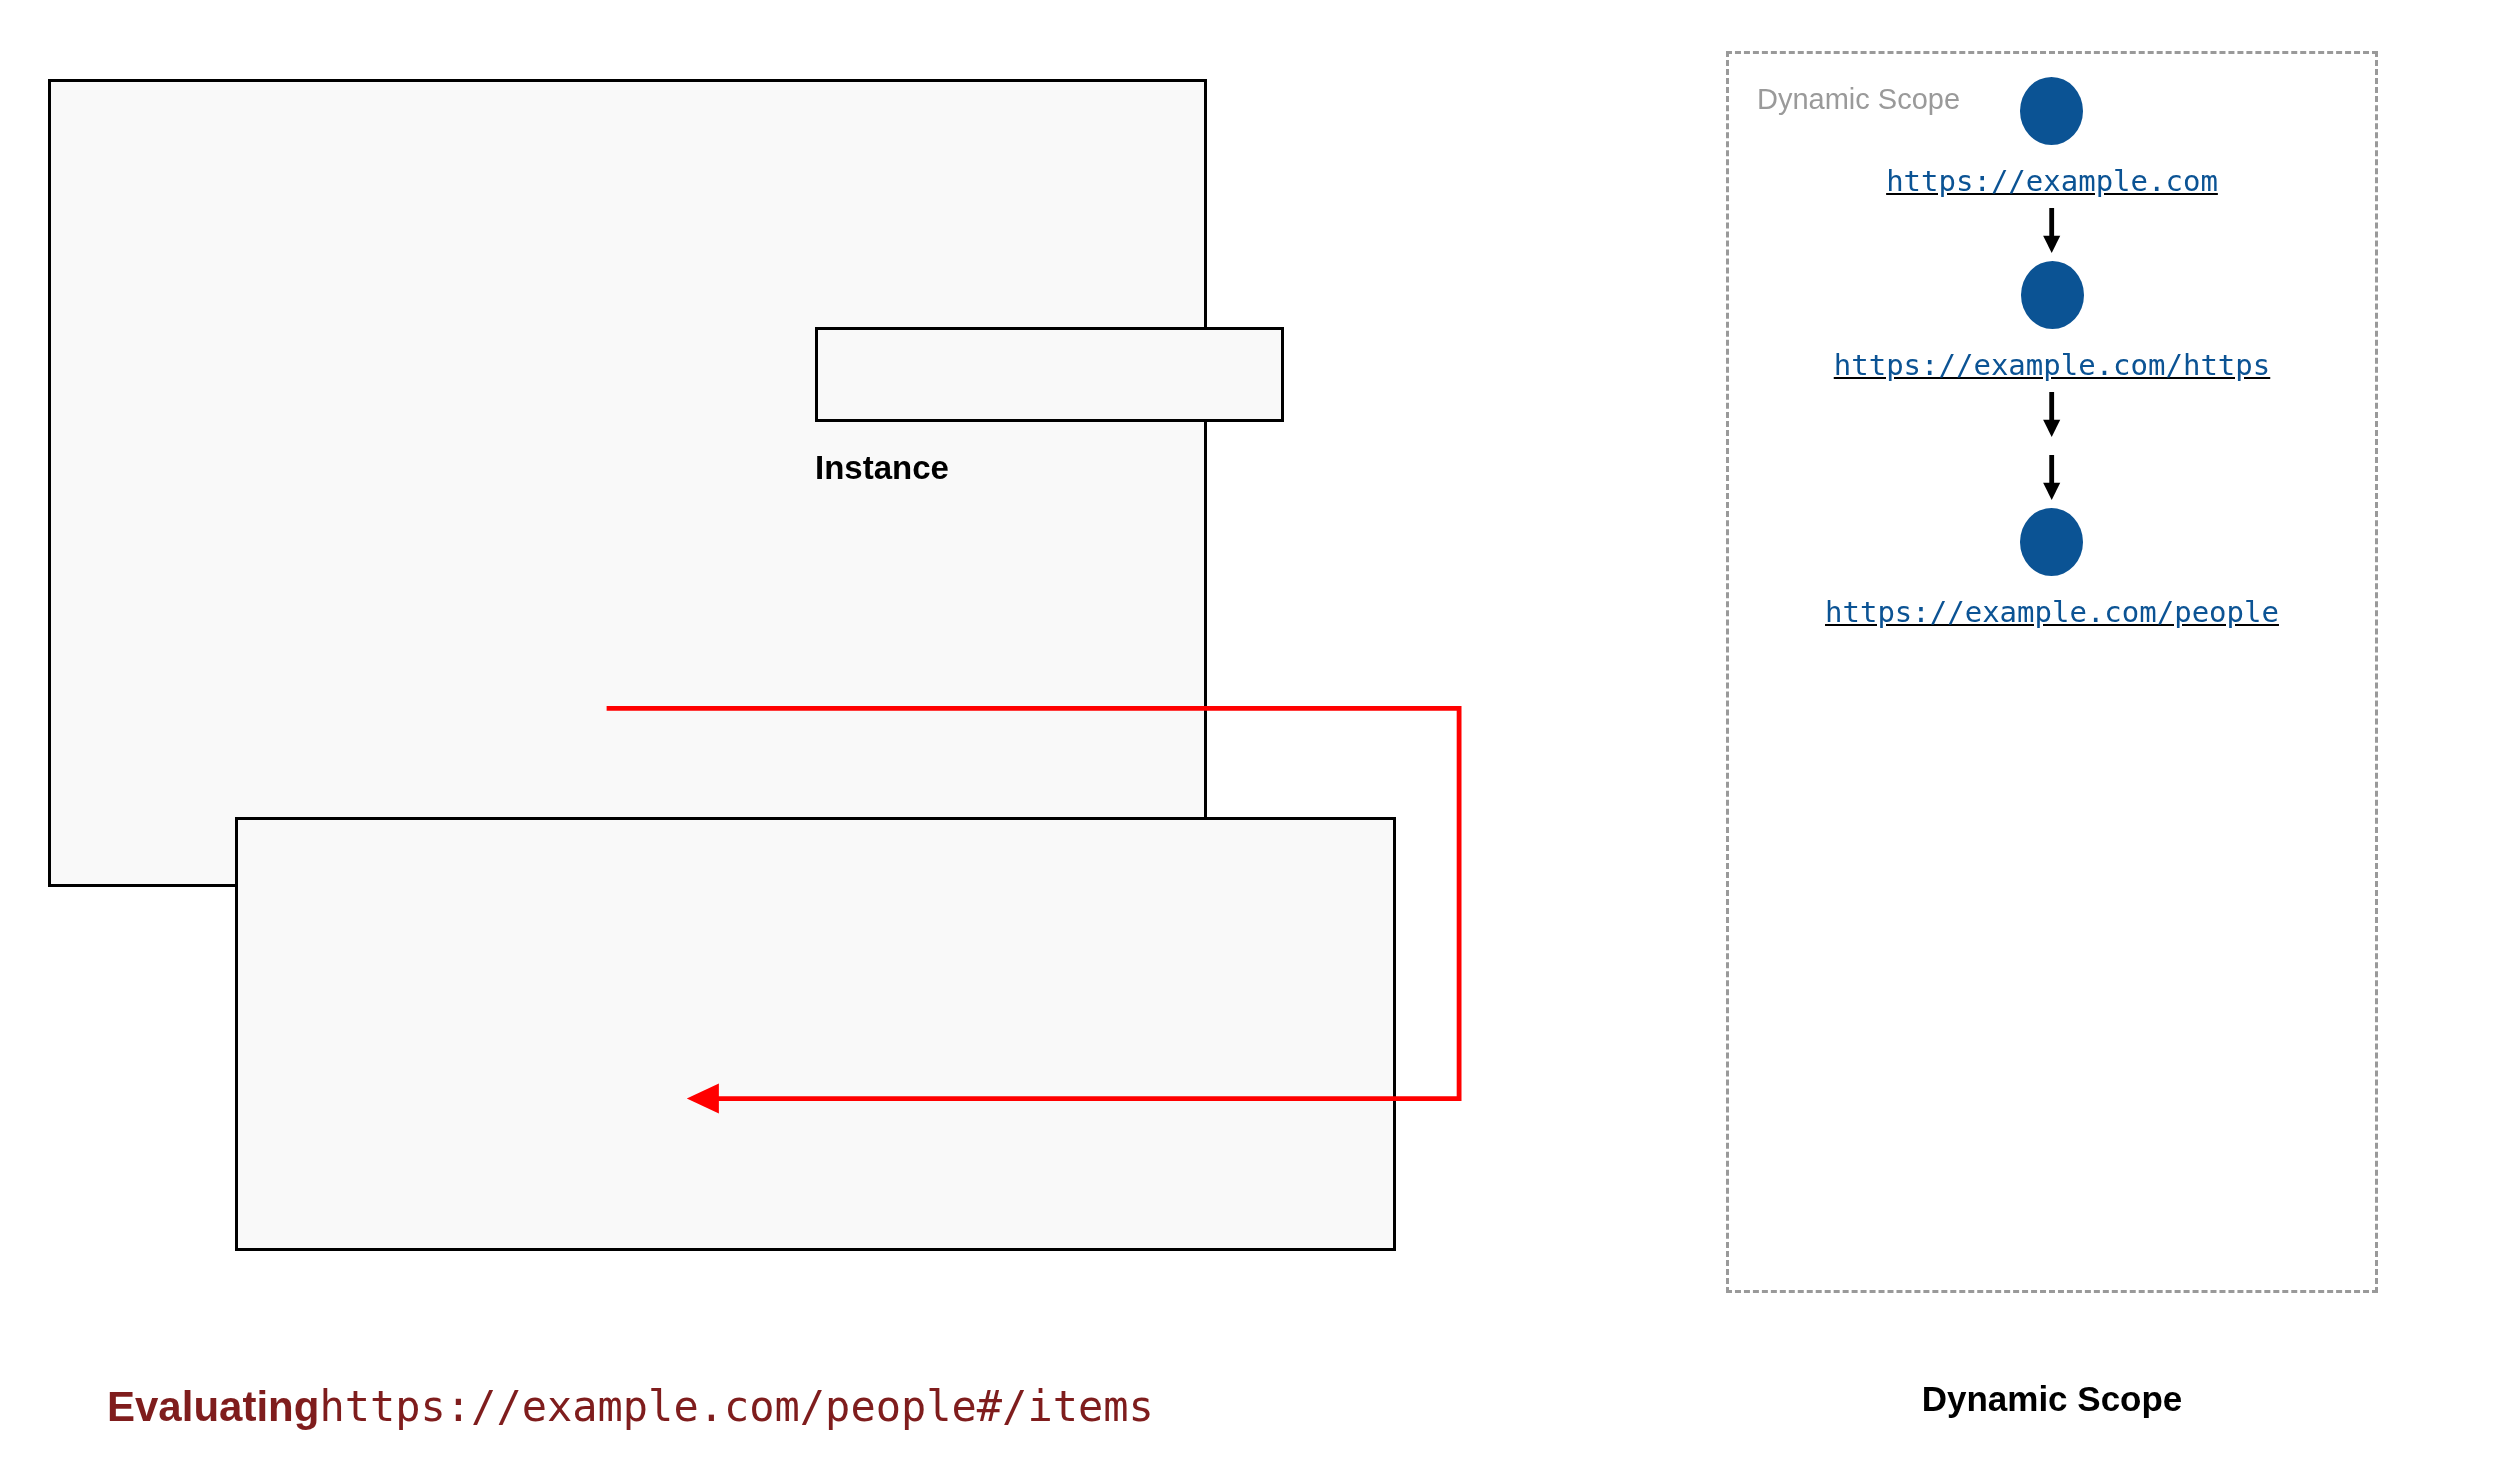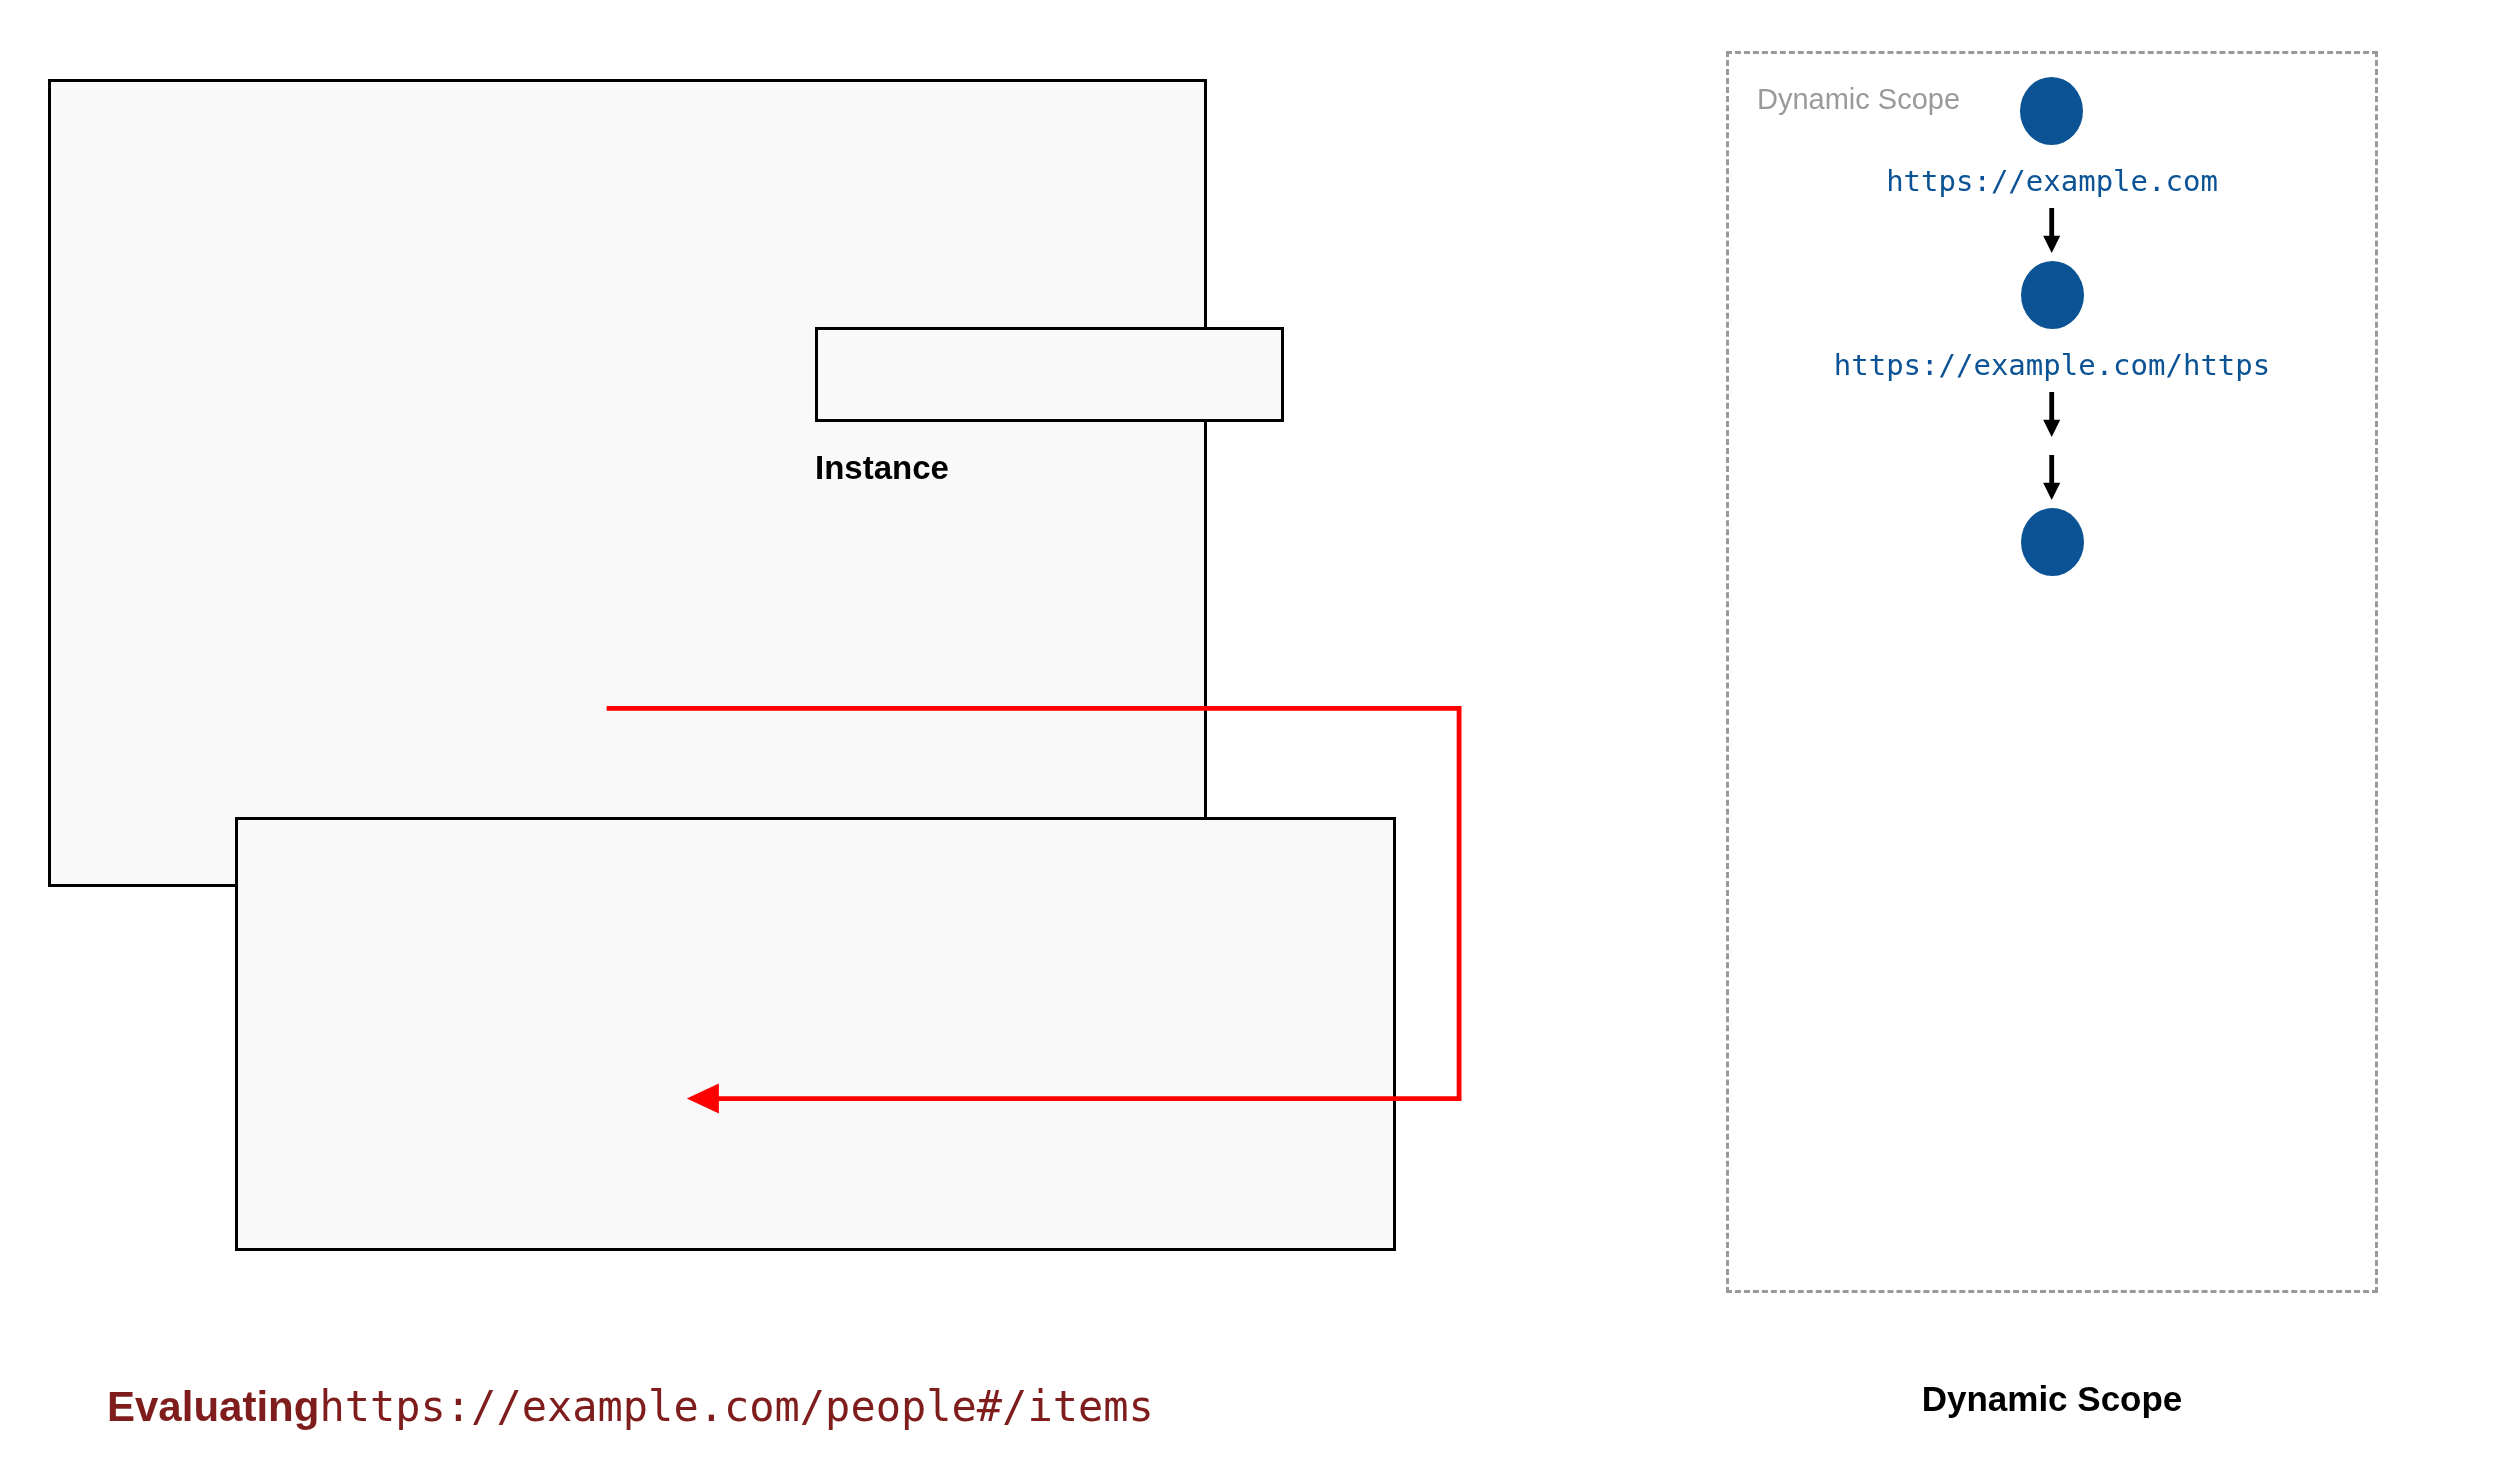--- a/index.html
+++ b/index.html
@@ -112,20 +112,21 @@
     position: absolute;
     left: 1726px; top: 51px;
     width: 652px; height: 1242px;
     z-index: 4;
     display: flex;
     flex-direction: column;
     align-items: center;
     justify-content: flex-start;
     padding-top: 26px;
     box-sizing: border-box;
+    text-decoration: underline;
   }
   .scope-node {
     display: flex;
     flex-direction: column;
     align-items: center;
   }
   .scope-circle {
     width: 63px;
     height: 68px;
     border-radius: 50%;
@@ -210,20 +211,21 @@
       <svg class="scope-arrow" viewBox="0 0 40 86">
         <line x1="20" y1="0" x2="20" y2="58" stroke="#000000" stroke-width="9"></line>
         <polygon points="20,84 4,52 36,52" fill="#000000"></polygon>
       </svg>
       <svg class="scope-arrow" viewBox="0 0 40 86">
         <line x1="20" y1="0" x2="20" y2="58" stroke="#000000" stroke-width="9"></line>
         <polygon points="20,84 4,52 36,52" fill="#000000"></polygon>
       </svg>
       <div class="scope-node">
         <div class="scope-circle" style="background: rgb(11, 83, 148);"></div>
+        <div class="scope-url" style="color: rgb(11, 83, 148);">https://example.com/people</div>
       </div>
     </div>
 
   <div id="eval-caption"><span class="lbl">Evaluating</span><span class="uri">https://example.com/people#/items</span></div>
 
   <div id="scope-caption">Dynamic Scope</div>
 
 </div>
 
 

